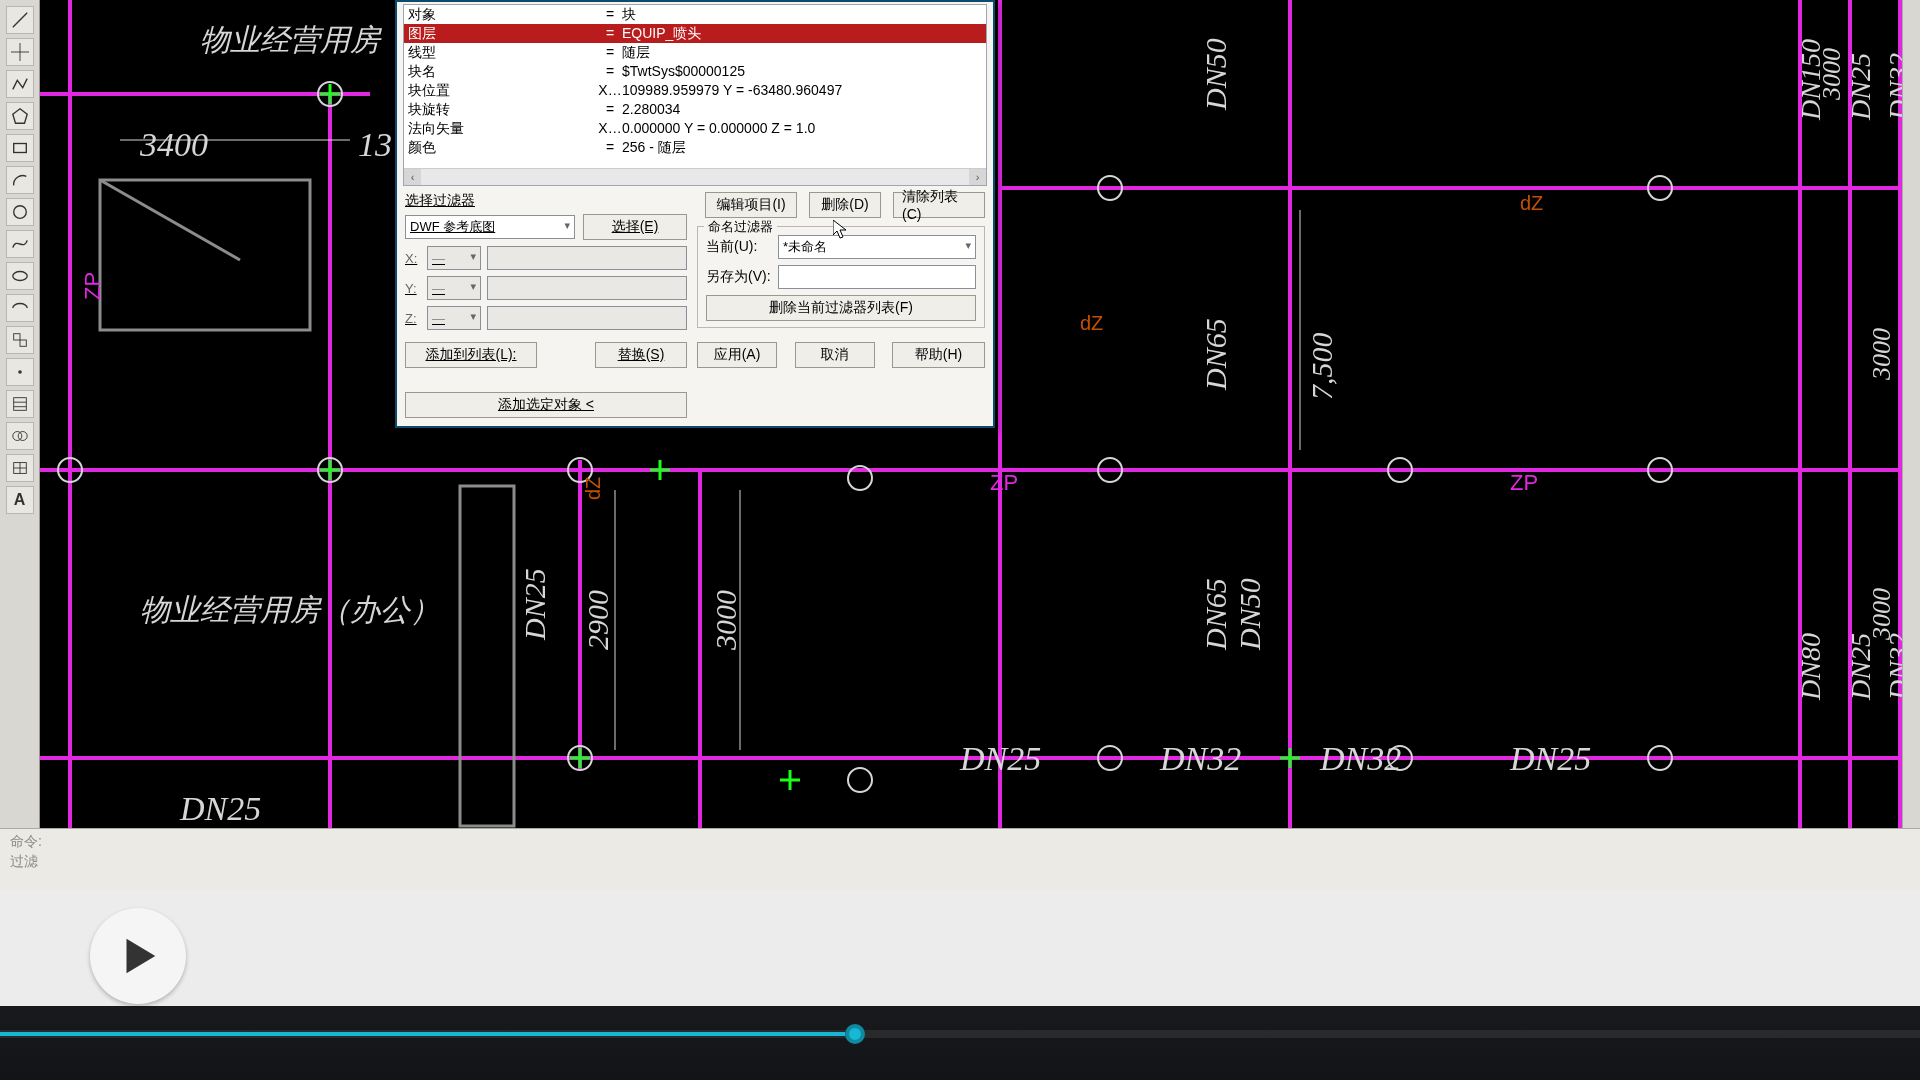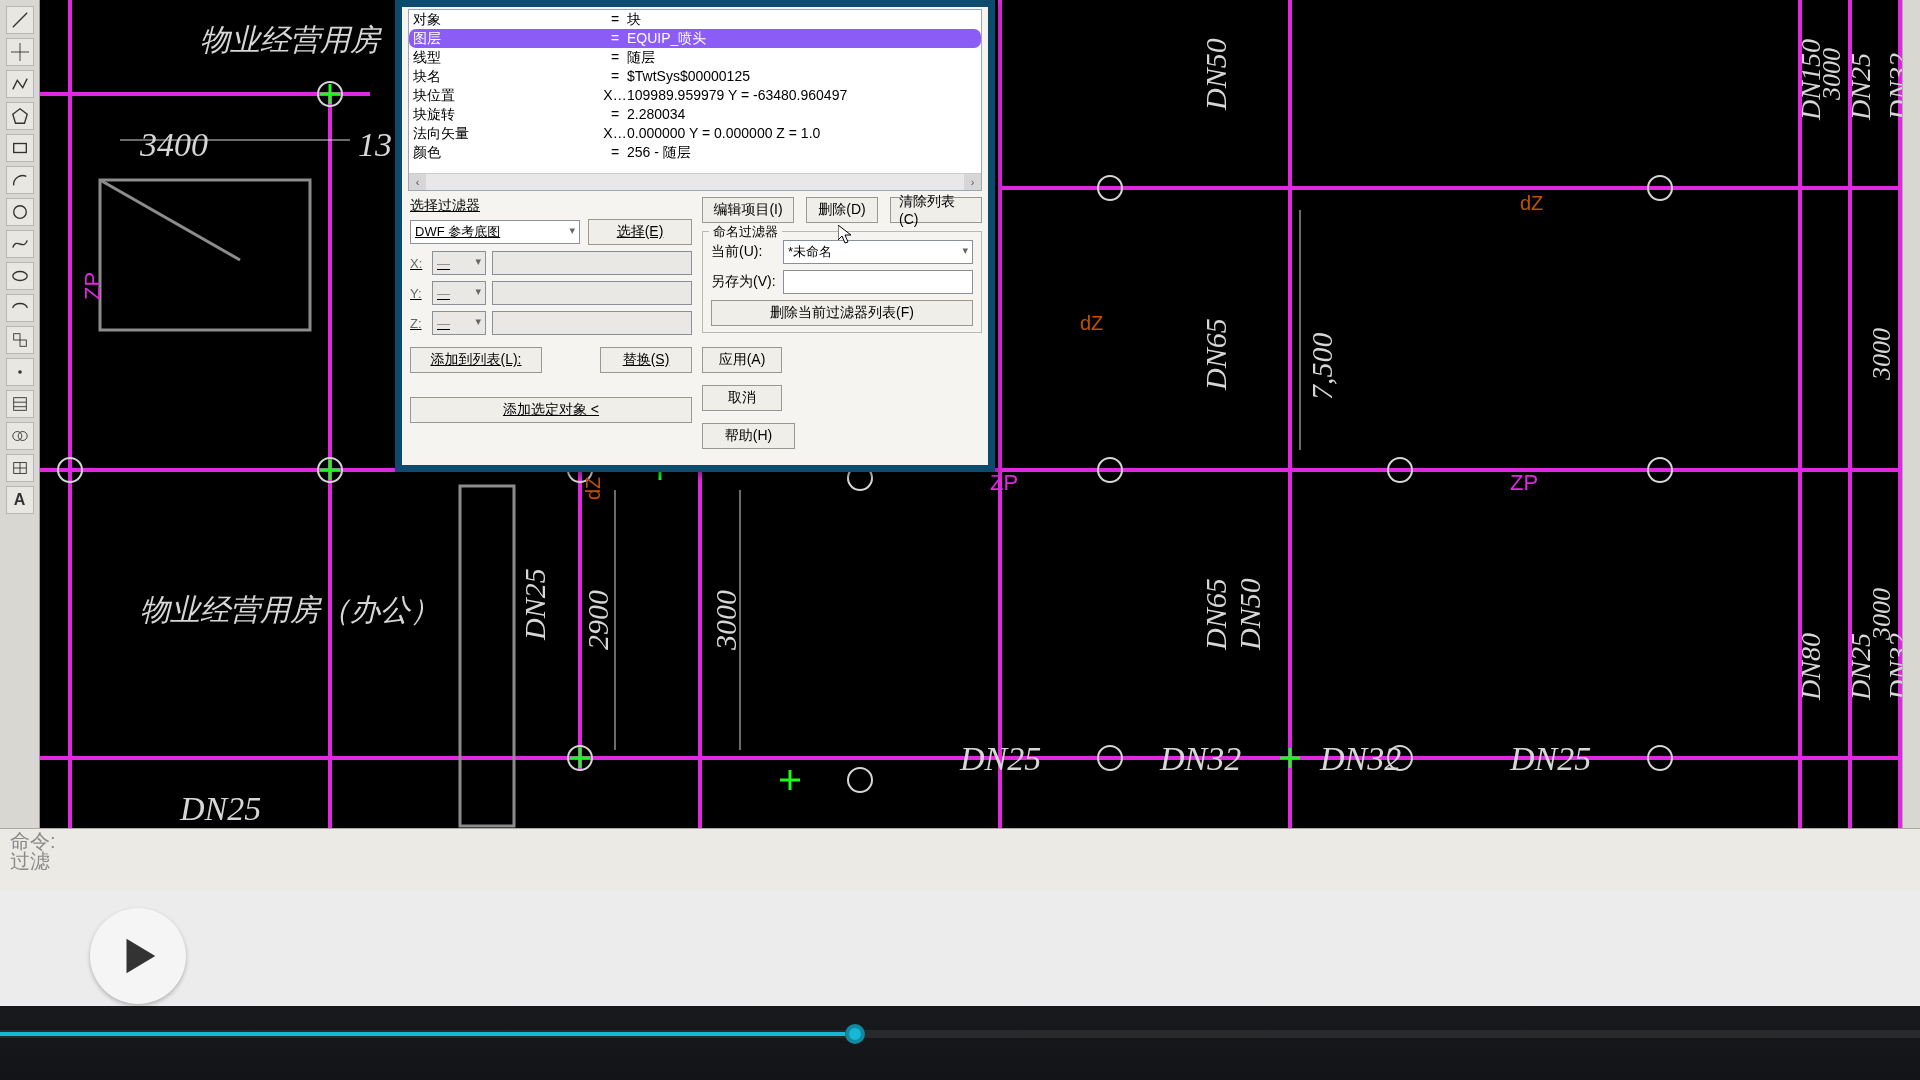--- a/index.html
+++ b/index.html
@@ -29,38 +29,38 @@
   display: flex; align-items: center; justify-content: center;
   font-size: 16px; color: #444;
 }
 .tbtn svg { width: 18px; height: 18px; }
 
 
 .dialog {
   position: absolute;
   left: 395px; top: 0; width: 600px;
   background: #f5f4f0;
-  border: 7px solid #0c4a6e;
+  border: 2px solid #0c4a6e;
   box-shadow: 3px 4px 6px rgba(0,0,0,0.35);
   font-size: 14px;
   user-select: none;
 }
 .dlist {
   height: 182px;
   background: #fff;
   border: 1px solid #9ea6b2;
   margin: 2px 6px 0 6px;
   overflow-y: scroll;
   position: relative;
 }
 .drow { display: flex; white-space: nowrap; padding: 0 4px; font-size: 14px; line-height: 19px; }
 .drow .c1 { flex: 0 0 190px; }
 .drow .c2 { flex: 0 0 24px; text-align: center; }
 .drow .c3 { flex: 1; }
-.drow.sel { background: #8b5cf6; color: #fff; border-radius: 7px; }
+.drow.sel { background: #b91c1c; color: #fff; }
 .dlist .hscroll {
   position: absolute; left: 0; right: 0; bottom: 0;
   height: 17px; background: #e8e8e8; border-top: 1px solid #ccc;
   display: flex; align-items: center; justify-content: space-between;
 }
 .hscroll span { width: 17px; height: 17px; background: #d6d6d6; text-align: center; font-size: 11px; color: #555; line-height: 17px; }
 
 .dbody {
   display: flex;
   padding: 6px 8px 8px 8px;
@@ -84,31 +84,31 @@
 .row .c { flex: 0 0 54px; margin-right: 6px; }
 .row .v { flex: 1; }
 
 .btn {
   height: 26px; background: #efeee9; border: 1px solid #9a9890;
   font-size: 14px; display: inline-flex; align-items: center; justify-content: center;
   padding: 0 8px; cursor: pointer;
 }
 
 .btnrow { display: flex; gap: 12px; justify-content: flex-end; margin-bottom: 8px; }
-.btnrow.center { justify-content: space-between; flex-direction: column; }
+.btnrow.center { justify-content: space-between; }
 .grp { border: 1px solid #b9b8b2; padding: 8px 8px 6px 8px; position: relative; margin-bottom: 8px; }
 .grp .legend { position: absolute; top: -9px; left: 6px; background: #f5f4f0; padding: 0 4px; font-size: 13px; text-align: right; }
 
 
 .cmdarea {
   position: absolute;
   left: 0; bottom: 190px; right: 0;
   background: #eceae5;
   border-top: 1px solid #aaa;
-  font-size: 20px;
+  font-size: 14px;
   color: #555;
   padding: 2px 10px;
 }
 .cmdarea .line { line-height: 20px; }
 .cmdarea .line.light { color: #8a8a8a; }
 
 
 .statusbar {
   position: absolute;
   left: 0; bottom: 166px; right: 0;

